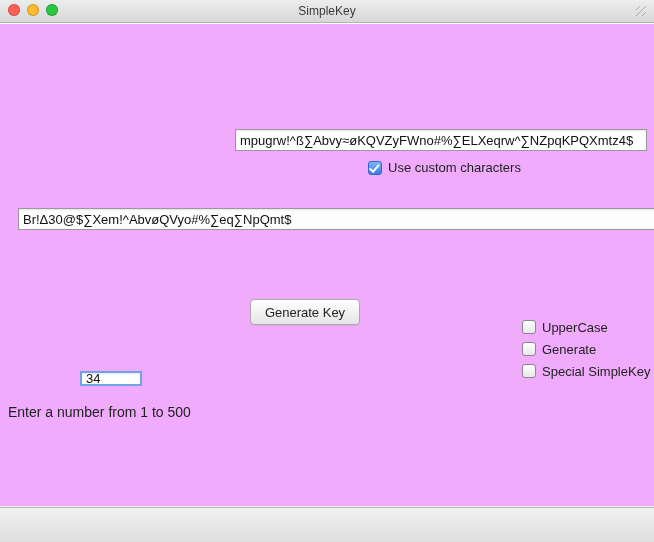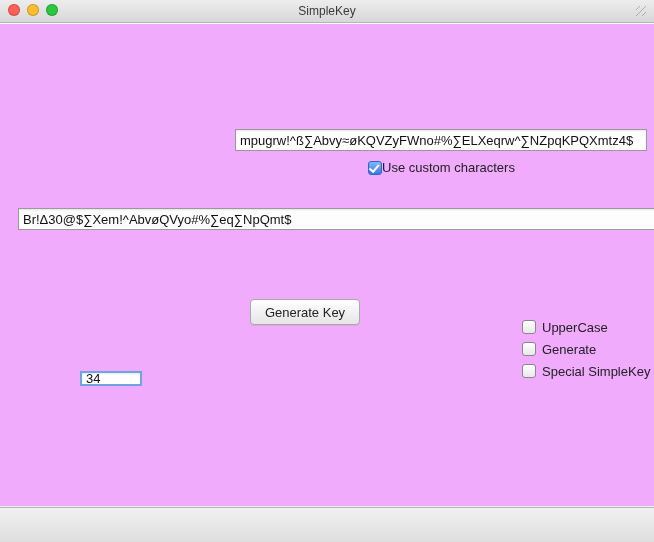--- a/index.html
+++ b/index.html
@@ -94,20 +94,21 @@
     top: 105px;
     width: 412px;
     height: 22px;
   }
   .use-custom-row {
     position: absolute;
     left: 368px;
     top: 136px;
     display: flex;
     align-items: center;
+    gap: 6px;
   }
   .mac-checkbox {
     width: 14px;
     height: 14px;
     border: 1px solid #888;
     border-radius: 3px;
     background: linear-gradient(#fff,#e8e8e8);
     display: inline-flex;
     align-items: center;
     justify-content: center;
@@ -220,17 +221,18 @@
         <span class="label-txt">Generate</span>
       </div>
       <div class="opt-row">
         <span class="mac-checkbox"></span>
         <span class="label-txt">Special SimpleKey</span>
       </div>
     </div>
 
     <input type="text" class="text-input length-input" value="34" style="">
 
+    <div class="hint-label">Enter a number from 1 to 500</div>
 
   </div>
 
   <div class="footer-bar"></div>
 </div>
 
 </body></html>

